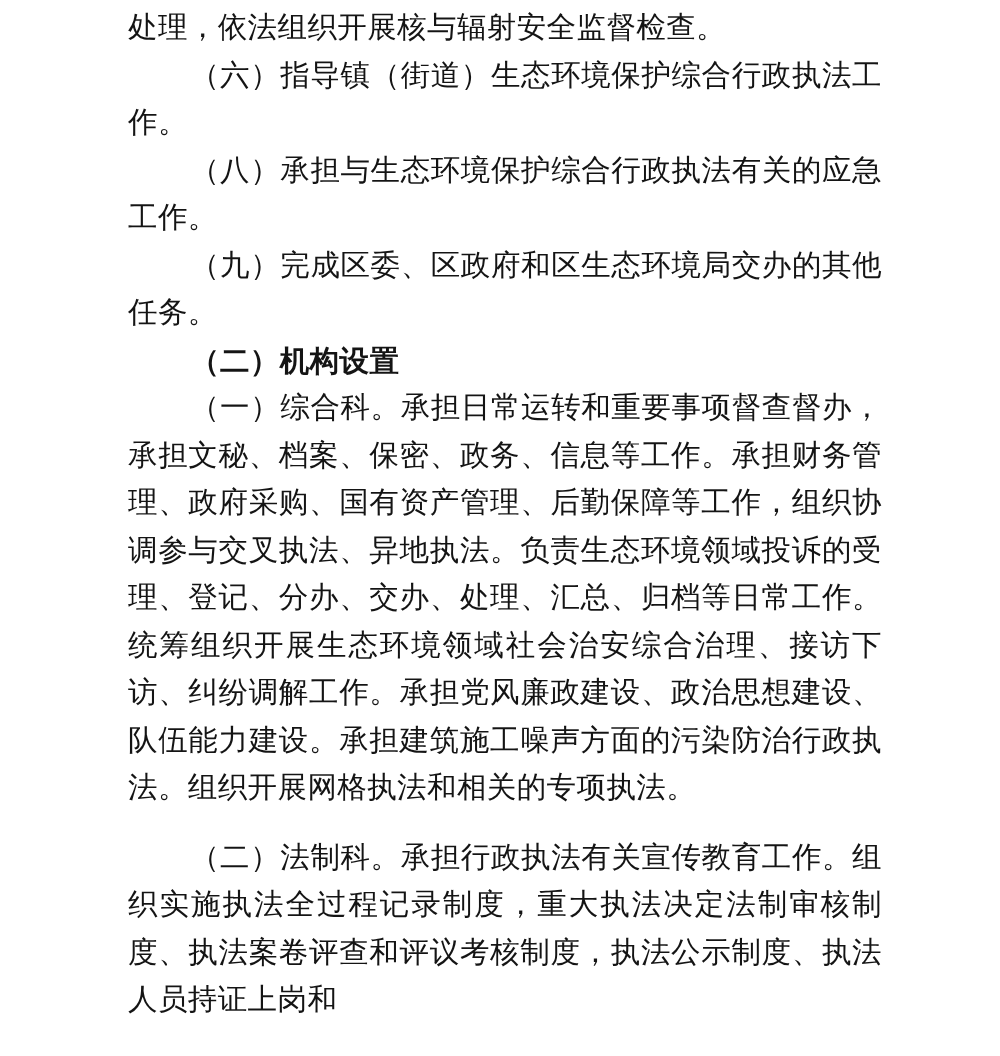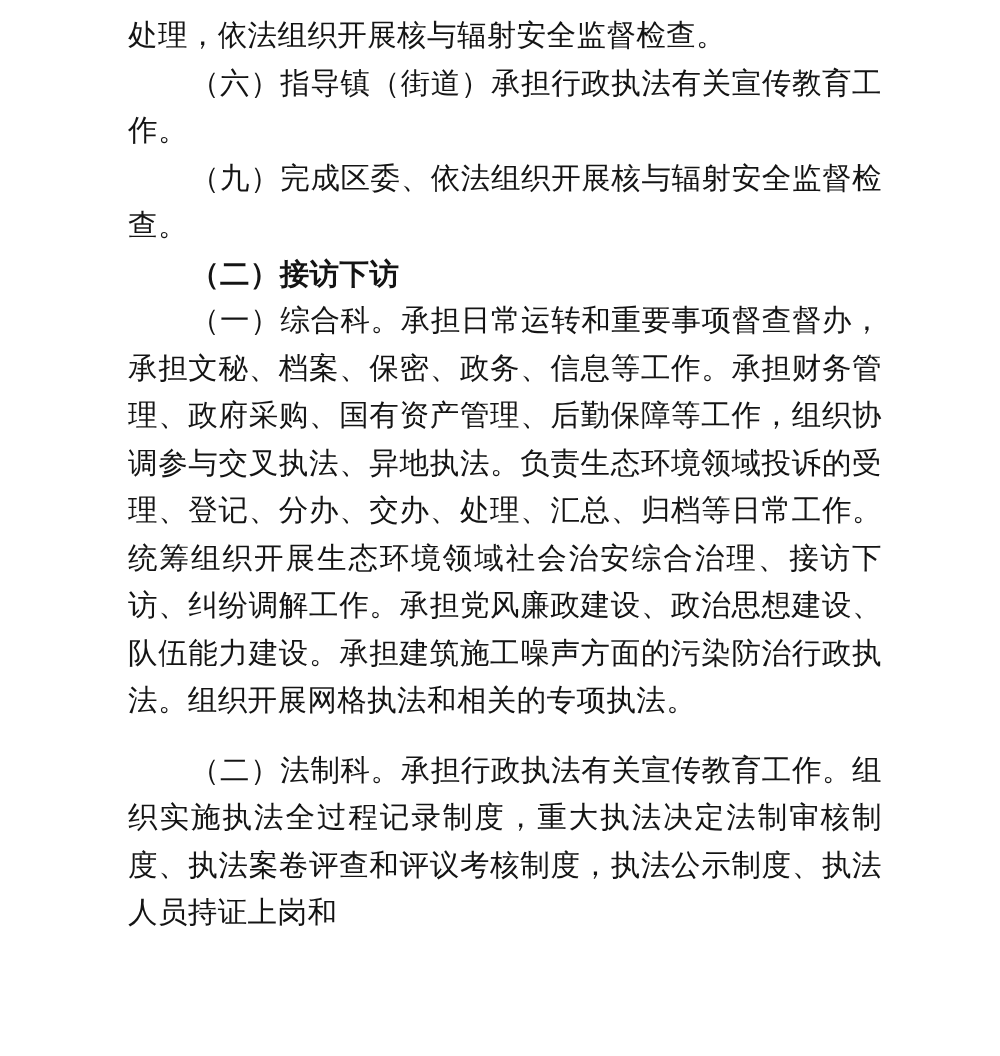--- a/index.html
+++ b/index.html
@@ -12,21 +12,21 @@
     height: 1056px;
     overflow: hidden;
     font-family: "DejaVu Serif", "Liberation Serif", serif;
     color: #1a1a1a;
   }
   .page {
     position: relative;
     width: 1000px;
     height: 1056px;
     box-sizing: border-box;
-    padding: 8px 118px 0 128px;
+    padding: 0 118px 0 128px;
   }
   .doc-body {
     padding-top: 4px;
   }
   p.para {
     margin: 0;
     font-size: 29.5px;
     line-height: 47.5px;
     text-align: justify;
     text-justify: inter-ideograph;
@@ -50,26 +50,27 @@
 </style>
 </head>
 <body>
 
 <div class="page">
   <div class="doc-body">
 
     <p class="para">处理，依法组织开展核与辐射安全监督检查。</p>
 
 
-    <p class="para indent">（六）指导镇（街道）承担行政执法有关宣传教育工作。</p>
+    <p class="para indent">（六）指导镇（街道）生态环境保护综合行政执法工作。</p>
 
 
+    <p class="para indent">（八）承担与生态环境保护综合行政执法有关的应急工作。</p>
 
-    <p class="para indent">（九）完成区委、依法组织开展核与辐射安全监督检查。</p>
+    <p class="para indent">（九）完成区委、区政府和区生态环境局交办的其他任务。</p>
 
-    <p class="para indent bold">（二）接访下访</p>
+    <p class="para indent bold">（二）机构设置</p>
 
     <p class="para indent">（一）综合科。承担日常运转和重要事项督查督办，承担文秘、档案、保密、政务、信息等工作。承担财务管理、政府采购、国有资产管理、后勤保障等工作，组织协调参与交叉执法、异地执法。负责生态环境领域投诉的受理、登记、分办、交办、处理、汇总、归档等日常工作。统筹组织开展生态环境领域社会治安综合治理、接访下访、纠纷调解工作。承担党风廉政建设、政治思想建设、队伍能力建设。承担建筑施工噪声方面的污染防治行政执法。组织开展网格执法和相关的专项执法。</p>
 
     <p class="para indent spaced-before">（二）法制科。承担行政执法有关宣传教育工作。组织实施执法全过程记录制度，重大执法决定法制审核制度、执法案卷评查和评议考核制度，执法公示制度、执法人员持证上岗和</p>
 
   </div>
 </div>
 
 </body></html>

